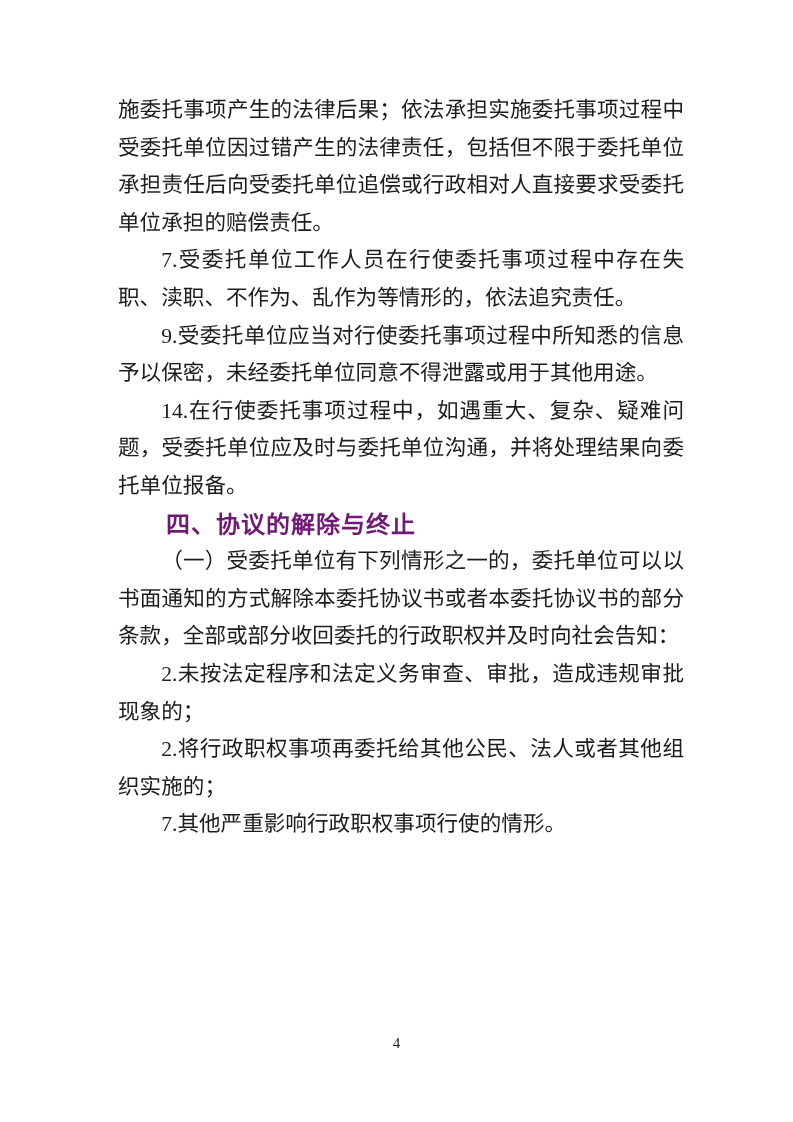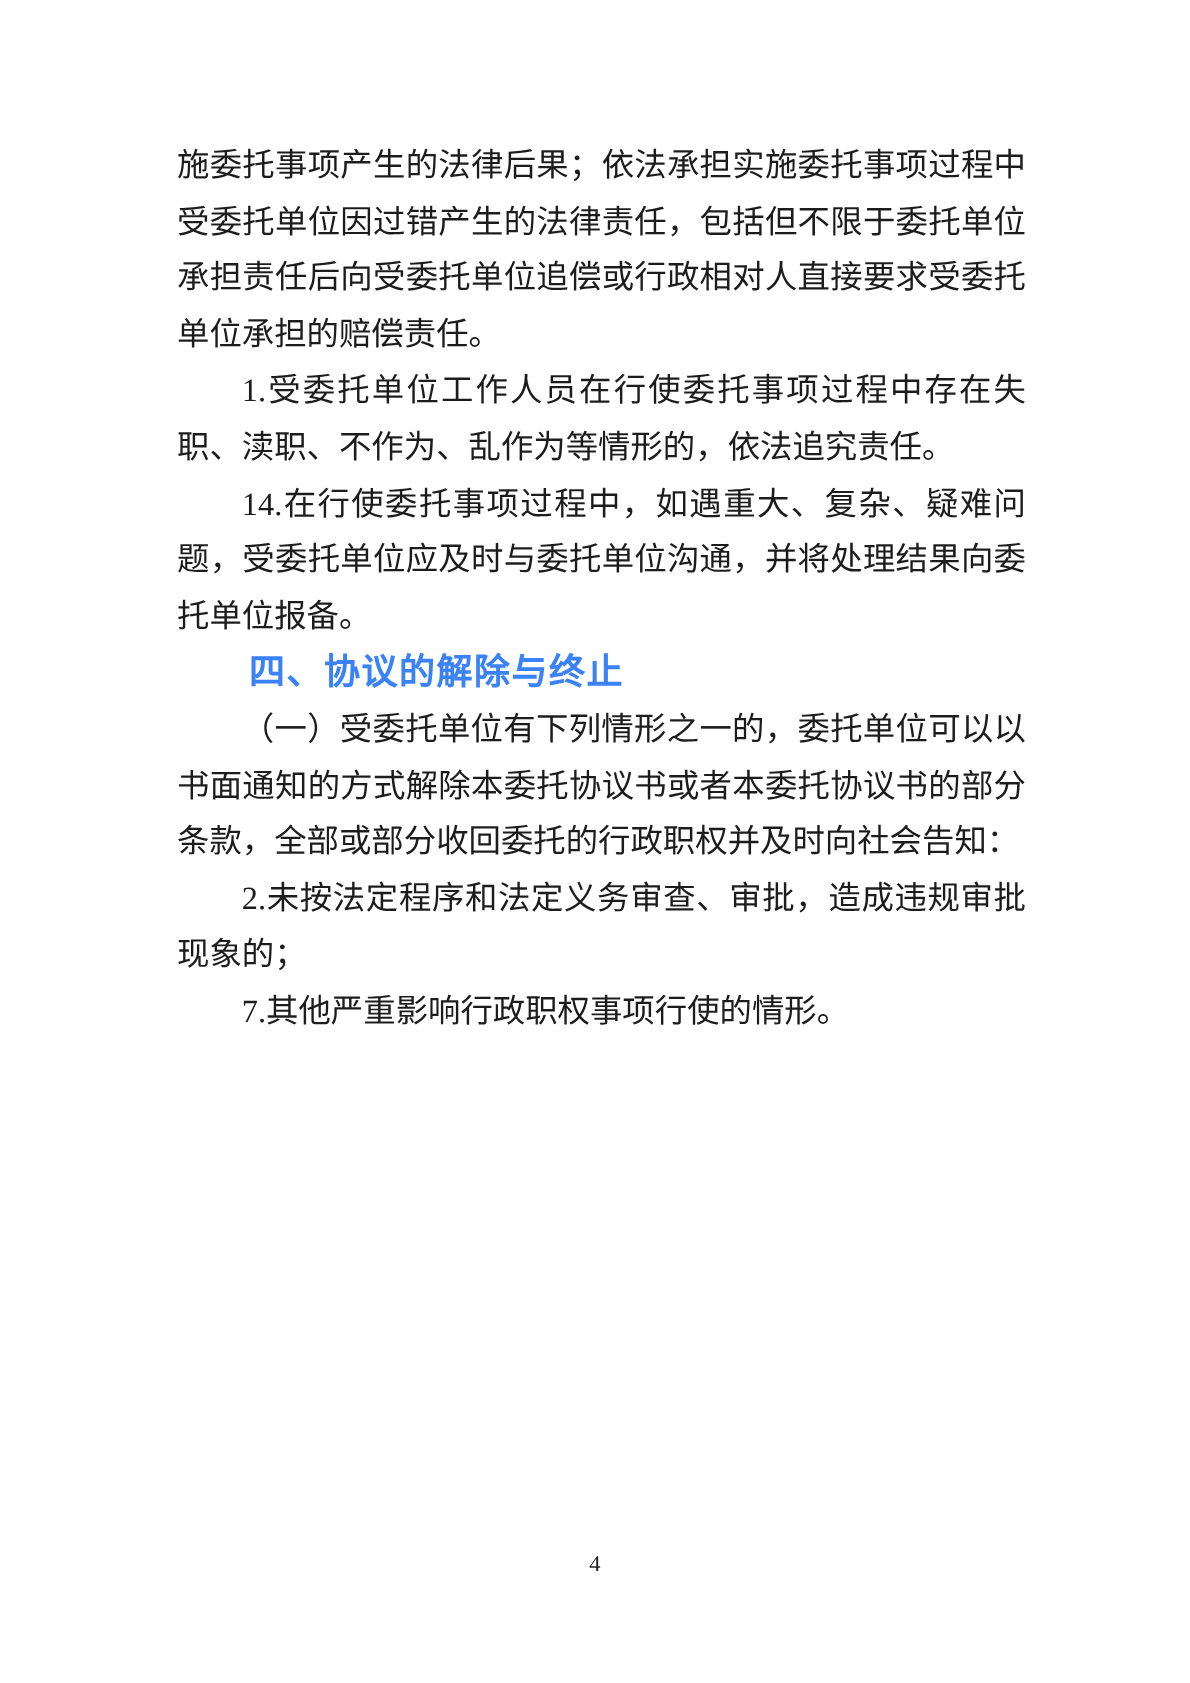--- a/index.html
+++ b/index.html
@@ -34,44 +34,46 @@
     text-indent: 2em;
   }
   .para.no-indent {
     text-indent: 0;
   }
   .para.heading {
     font-family: "Liberation Sans", "DejaVu Sans", sans-serif;
     font-weight: 700;
     font-size: 24px;
     line-height: 37.6px;
-    color: #3b82f6;
+    color: #701a75;
     letter-spacing: 1px;
   }
   .footer {
     position: absolute;
     left: 0;
     top: 1035px;
     width: 793px;
     text-align: center;
     font-size: 15px;
     color: #1c1c1c;
     font-family: "Liberation Serif", "DejaVu Serif", serif;
   }
 </style>
 </head>
 <body>
 
 <div class="page">
 
   <div class="content">
     <p class="para no-indent">施委托事项产生的法律后果；依法承担实施委托事项过程中受委托单位因过错产生的法律责任，包括但不限于委托单位承担责任后向受委托单位追偿或行政相对人直接要求受委托单位承担的赔偿责任。</p>
-    <p class="para">1.受委托单位工作人员在行使委托事项过程中存在失职、渎职、不作为、乱作为等情形的，依法追究责任。</p>
+    <p class="para">7.受委托单位工作人员在行使委托事项过程中存在失职、渎职、不作为、乱作为等情形的，依法追究责任。</p>
+    <p class="para">9.受委托单位应当对行使委托事项过程中所知悉的信息予以保密，未经委托单位同意不得泄露或用于其他用途。</p>
     <p class="para">14.在行使委托事项过程中，如遇重大、复杂、疑难问题，受委托单位应及时与委托单位沟通，并将处理结果向委托单位报备。</p>
     <p class="para heading">四、协议的解除与终止</p>
     <p class="para">（一）受委托单位有下列情形之一的，委托单位可以以书面通知的方式解除本委托协议书或者本委托协议书的部分条款，全部或部分收回委托的行政职权并及时向社会告知：</p>
     <p class="para">2.未按法定程序和法定义务审查、审批，造成违规审批现象的；</p>
+    <p class="para">2.将行政职权事项再委托给其他公民、法人或者其他组织实施的；</p>
     <p class="para">7.其他严重影响行政职权事项行使的情形。</p>
   </div>
 
   <div class="footer">4</div>
 
 </div>
 
 </body></html>

